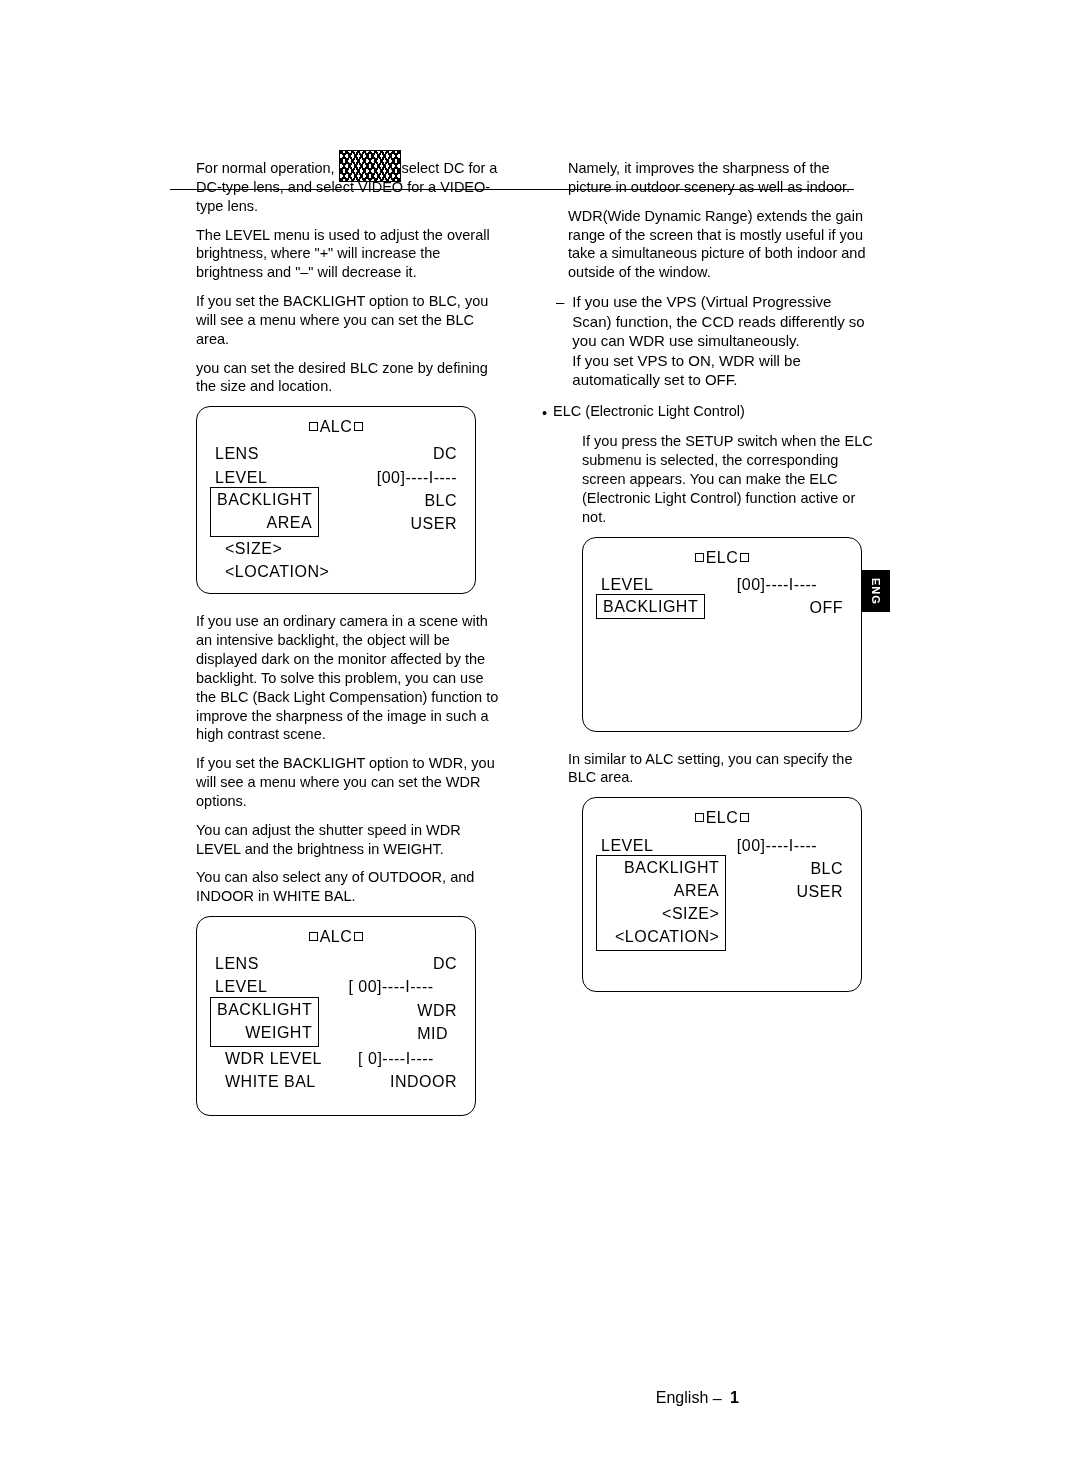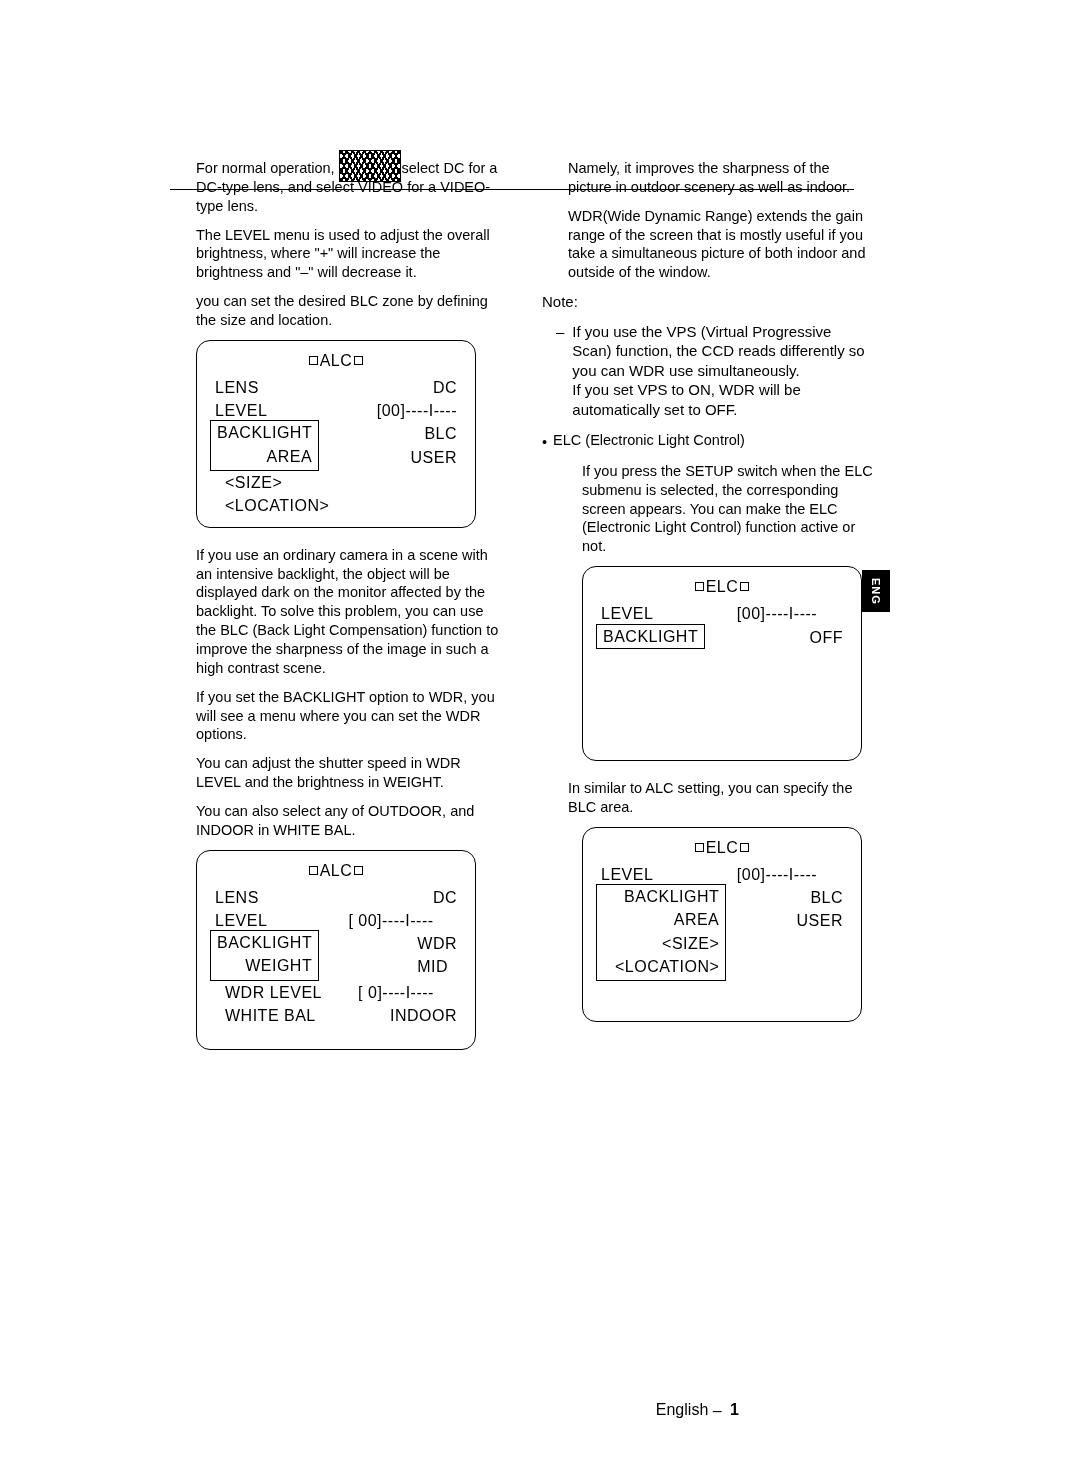--- a/index.html
+++ b/index.html
@@ -108,21 +108,21 @@
     font-weight: bold;
     writing-mode: vertical-rl;
     text-align: center;
     letter-spacing: 1px;
     display: flex;
     align-items: center;
     justify-content: center;
   }
   .footer {
     position: absolute;
-    bottom: 56px;
+    bottom: 68px;
     right: 245px;
     font-size: 16px;
     font-family: Arial, sans-serif;
   }
   .footer .num { font-weight: bold; margin-left: 4px; }
   .dash { display:inline-block; vertical-align:middle; }
   .note-dash { display:flex; gap:8px; padding-left:14px; font-size:15px; }
   .note-dash .nd { flex:0 0 auto; }
 </style>
 </head>
@@ -131,20 +131,21 @@
 <div class="page">
 
   <div class="logo"></div>
   <div class="hr"></div>
 
   <div class="columns">
 
     <div class="col">
       <p class="indent1">For normal operation, you must select DC for a DC-type lens, and select VIDEO for a VIDEO-type lens.</p>
       <p class="indent1">The LEVEL menu is used to adjust the overall brightness, where "+" will increase the brightness and "–" will decrease it.</p>
+      <p class="indent1">If you set the BACKLIGHT option to BLC, you will see a menu where you can set the BLC area.</p>
       <p class="indent1">you can set the desired BLC zone by defining the size and location.</p>
 
       <div class="menu-box">
         <div class="menu-title">ALC</div>
         <div class="menu-row">
           <span class="l">LENS</span>
           <span class="r">DC</span>
         </div>
         <div class="menu-row">
           <span class="l">LEVEL</span>
@@ -203,21 +204,20 @@
           <span style="padding-left:10px" class="l">WHITE BAL</span>
           <span class="r">INDOOR</span>
         </div>
       </div>
     </div>
 
     <div class="col">
       <p class="indent1">Namely, it improves the sharpness of the picture in outdoor scenery as well as indoor.</p>
       <p class="indent1">WDR(Wide Dynamic Range) extends the gain range of the screen that is mostly useful if you take a simultaneous picture of both indoor and outside of the window.</p>
 
-      <p class="note">Note:</p>
       <div class="note-dash">
         <span class="nd">–</span>
         <span>
           <span>If you use the</span>
           <span>VPS</span>
           <span>(Virtual Progressive Scan) function, the CCD reads differently so you can WDR use simultaneously.</span><br>
           <span>If you set</span>
           <span>VPS</span>
           <span>to</span>
           <span>ON, WDR</span>

